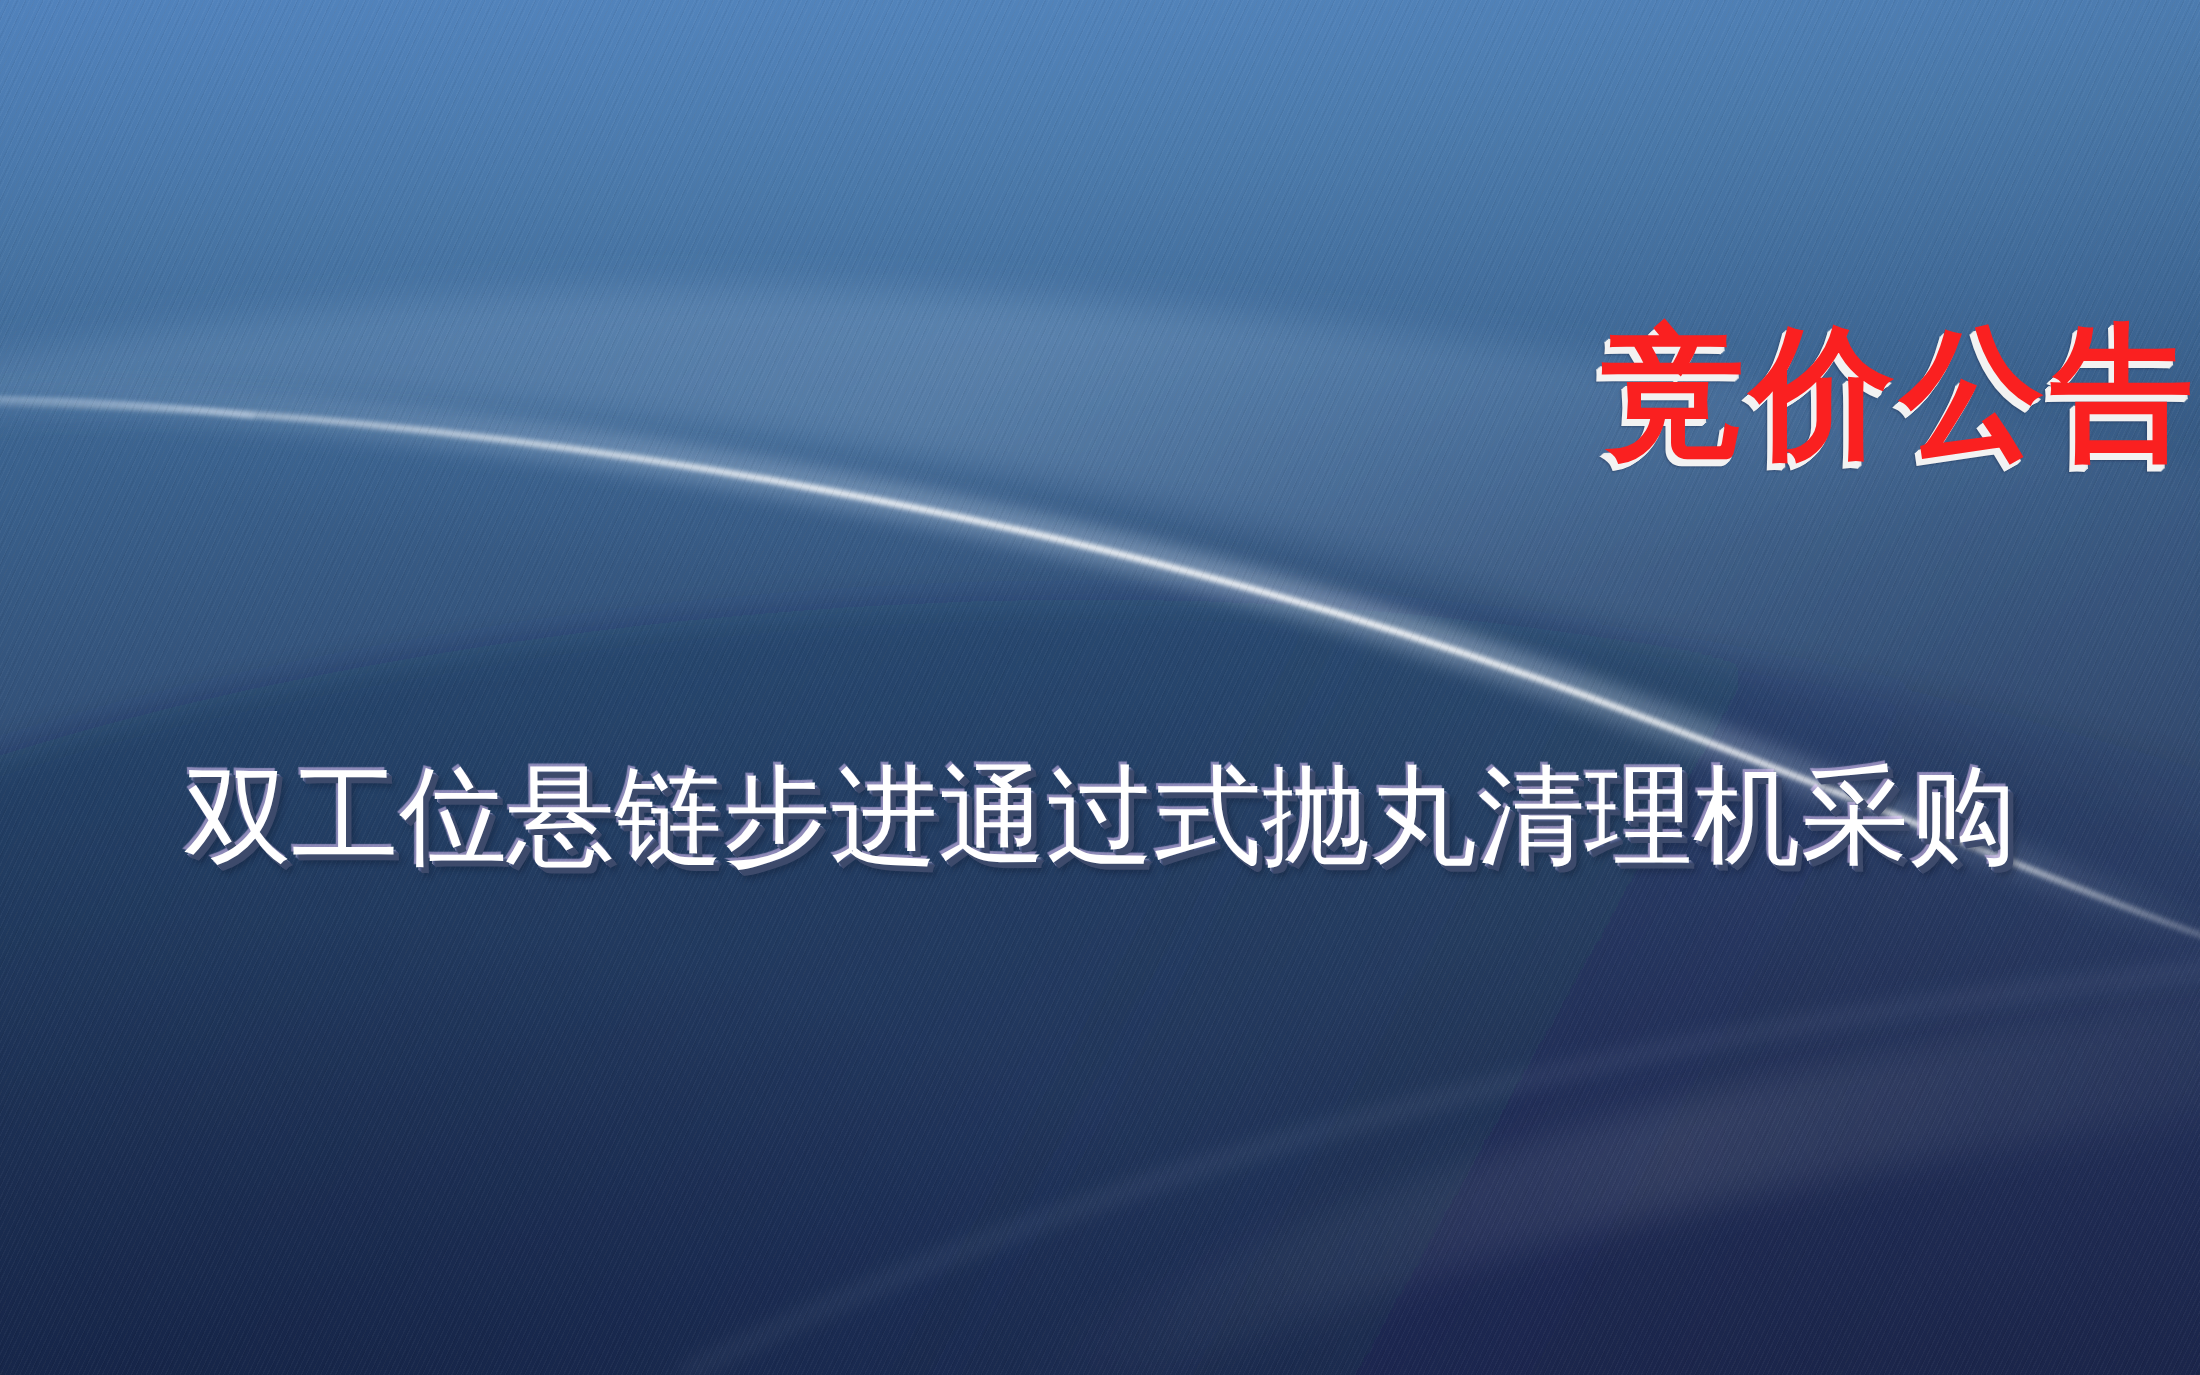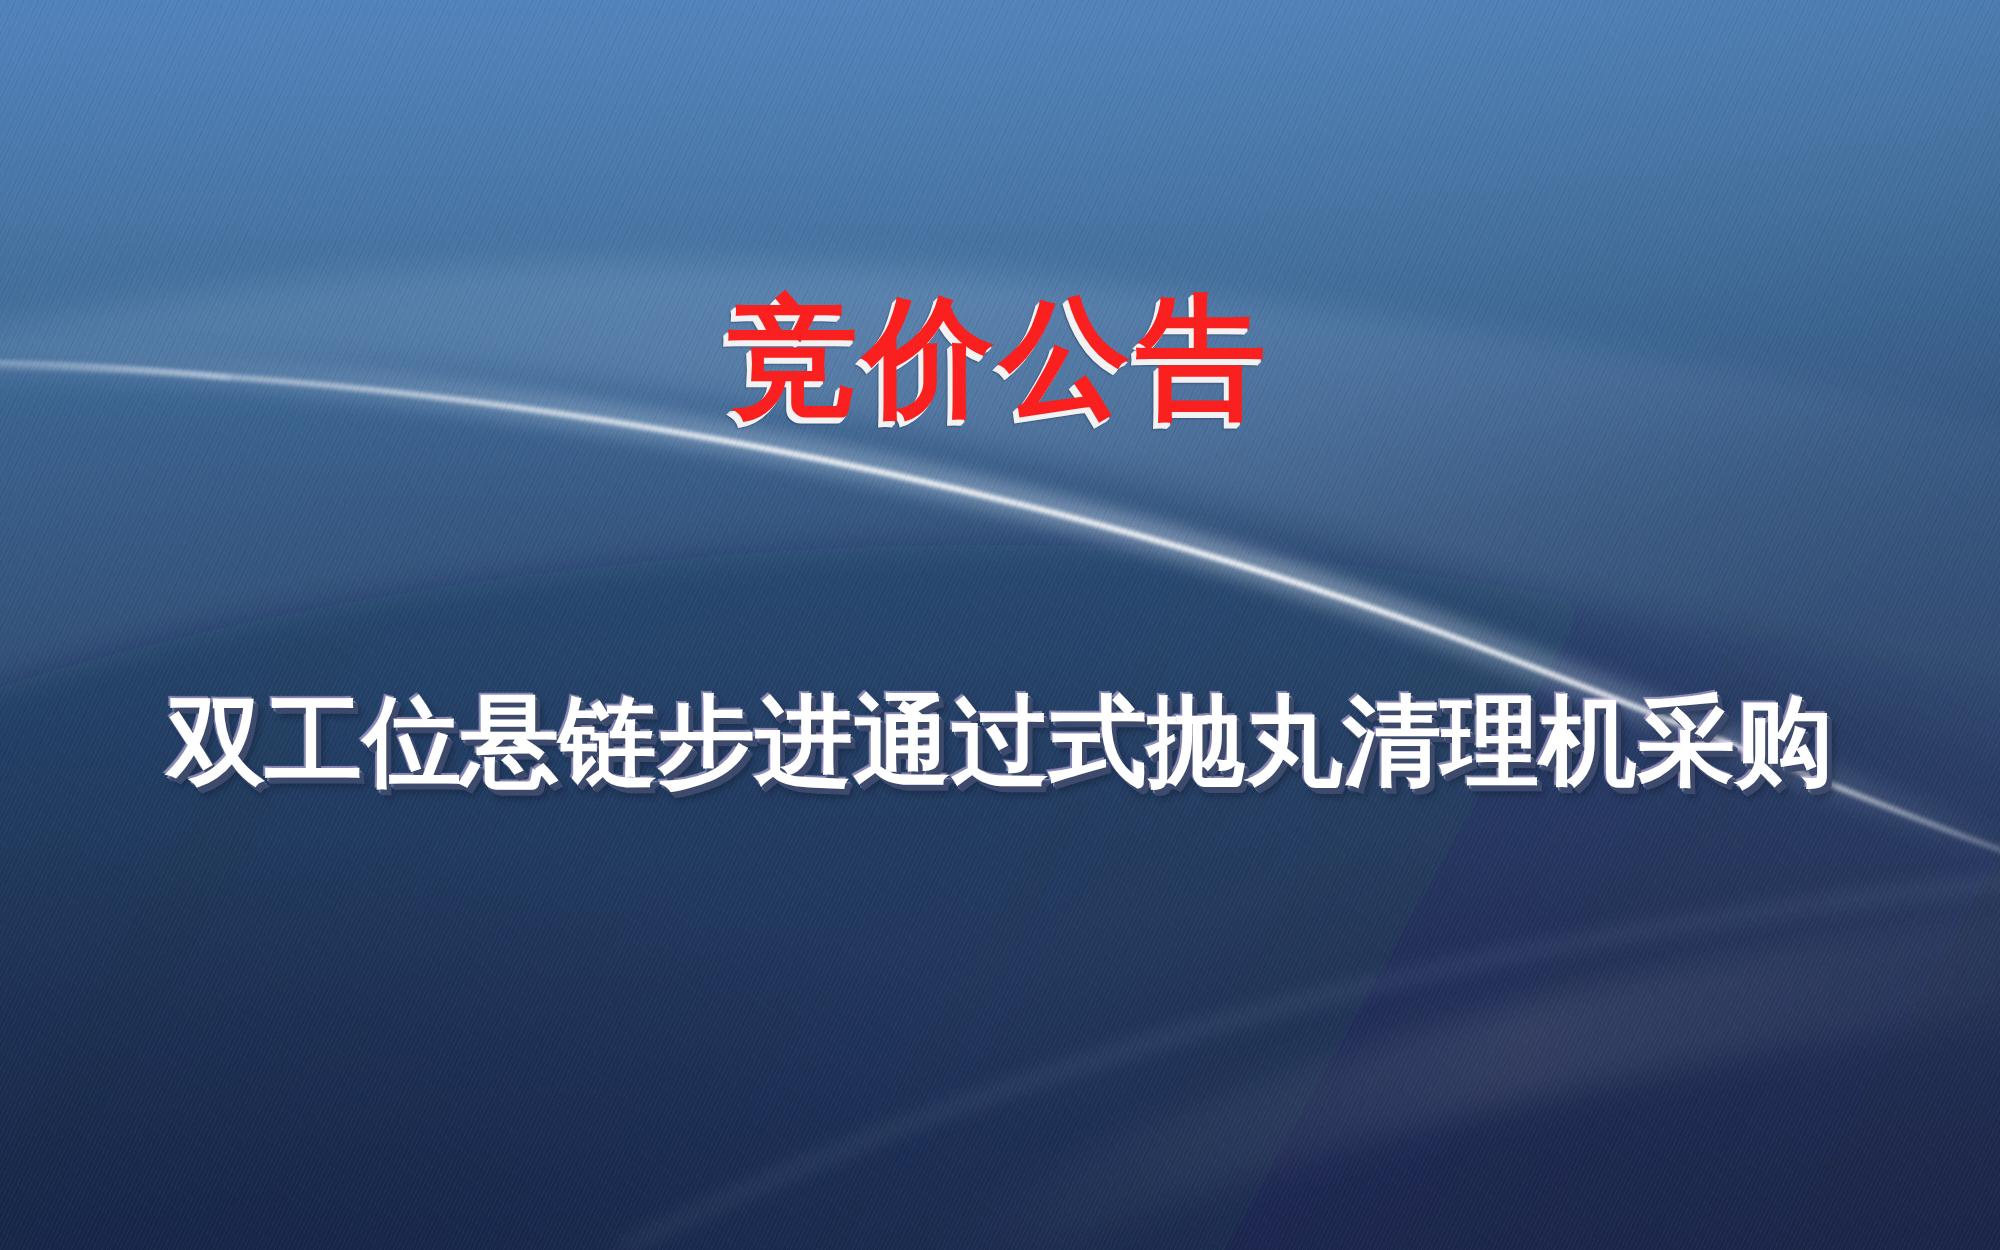--- a/index.html
+++ b/index.html
@@ -71,21 +71,21 @@
     position: absolute;
     inset: 0;
     z-index: 10;
   }
 
   .headline {
     position: absolute;
     left: 0;
     right: 0;
     top: 292px;
-    text-align: center;
+    text-align: right;
     font-size: 130px;
     line-height: 1.0;
     font-weight: bold;
     letter-spacing: 6px;
     color: #fa2020;
     white-space: nowrap;
     text-shadow:
       -5px  6px 0 #f2f2f2,
       -4px  5px 0 #f2f2f2,
       -3px  4px 0 #ededed,
@@ -94,21 +94,21 @@
   }
 
   .subhead {
     position: absolute;
     left: 0;
     right: 0;
     top: 692px;
     text-align: center;
     font-size: 98px;
     line-height: 1.0;
-    font-weight: bold;
+    font-weight: normal;
     letter-spacing: 0px;
     color: #ffffff;
     white-space: nowrap;
     text-shadow:
        5px  6px 0 #3d4a6b,
        4px  5px 0 #45527a,
        3px  4px 0 #55628c,
        2px  3px 0 #7e86a8,
       -2px -2px 1px rgba(230,200,255,0.55),
        7px  9px 6px rgba(10,16,38,0.35);

